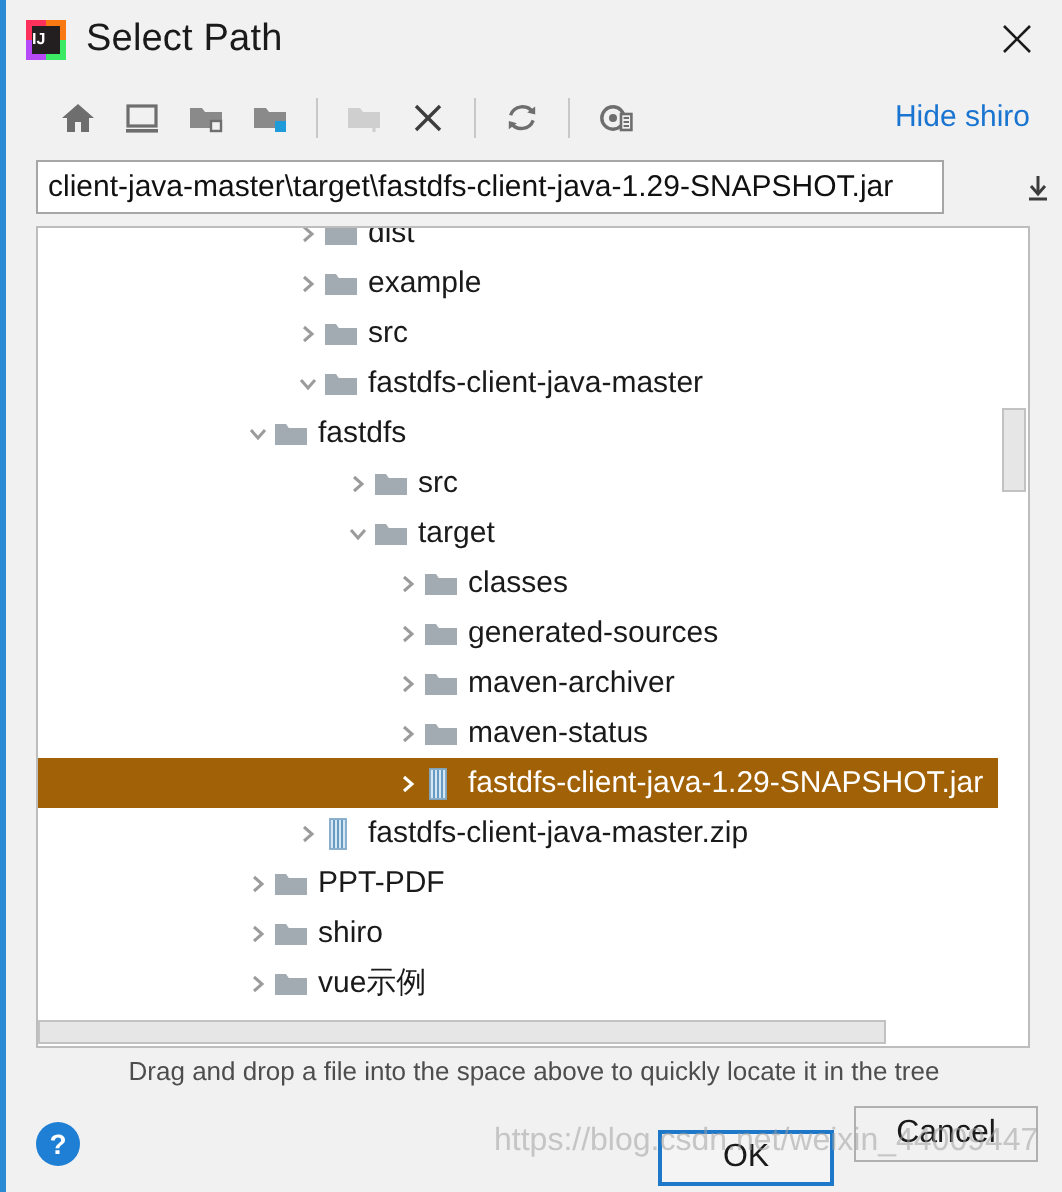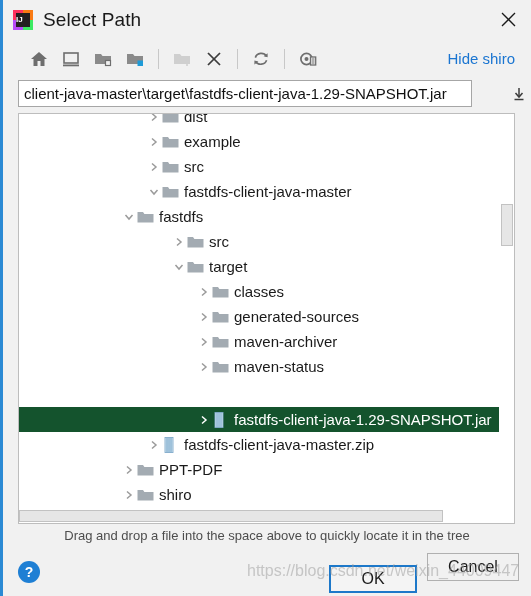--- a/index.html
+++ b/index.html
@@ -138,23 +138,22 @@
   .tree-row {
     position: relative;
     height: 25px;
     display: flex;
     align-items: center;
     white-space: nowrap;
     font-size: 15px;
     color: #1a1a1a;
   }
   .tree-row.selected {
-    background: #14532d;
+    background: #a16207;
     color: #ffffff;
-    margin-top: 28px;
   }
   .twisty {
     width: 16px; height: 25px;
     display: flex; align-items: center; justify-content: center;
     flex: 0 0 auto;
   }
   .twisty svg { display: block; }
   .node-icon {
     width: 20px; height: 25px;
     display: flex; align-items: center; justify-content: flex-start;

